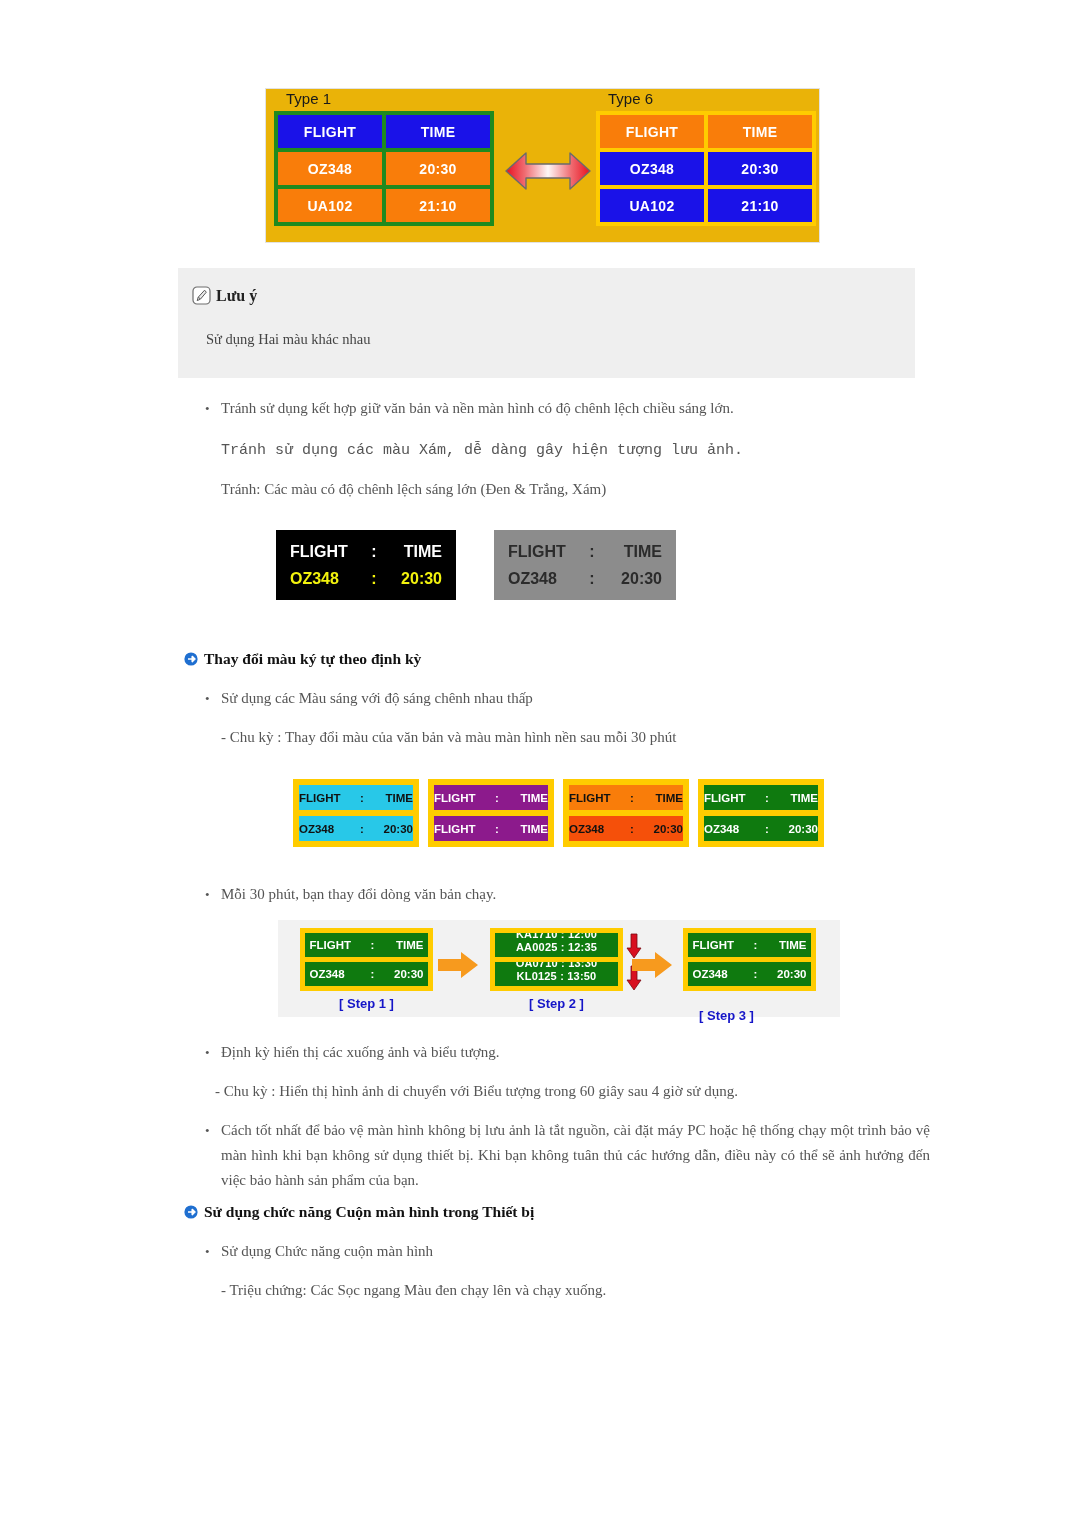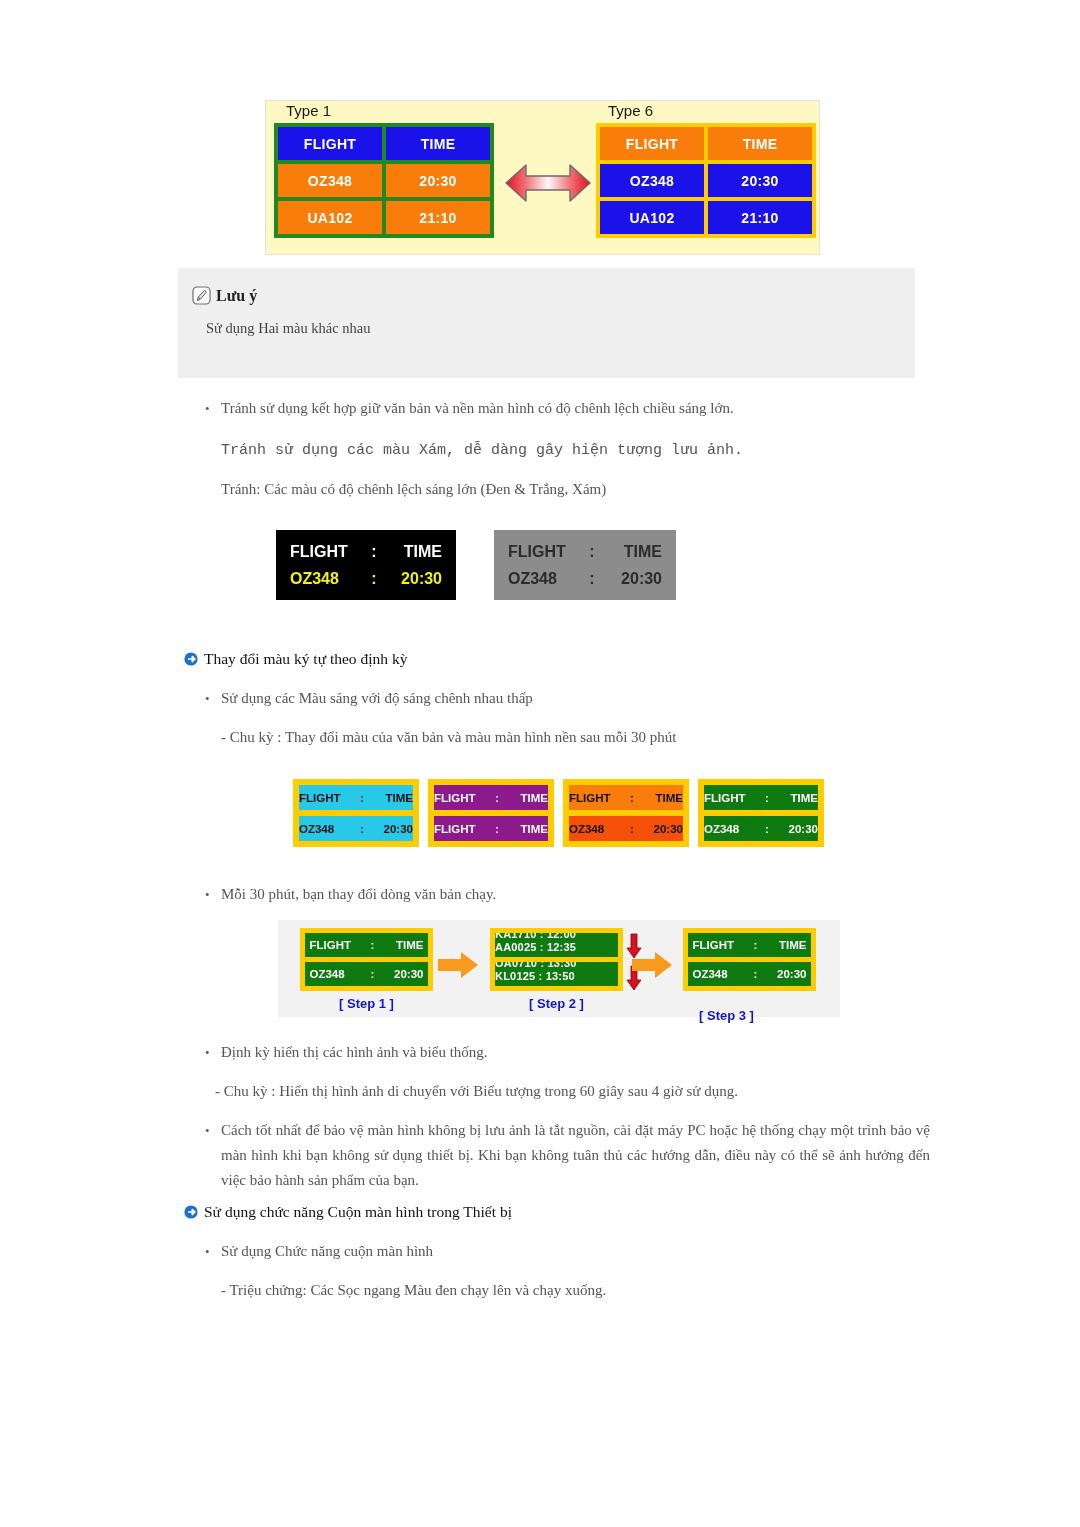--- a/index.html
+++ b/index.html
@@ -13,24 +13,24 @@
     position: relative;
     font-family: "Liberation Serif", serif;
     color: #555555;
     overflow: hidden;
   }
 
   
   .figure-types {
     position: absolute;
     left: 265px;
-    top: 100px;
+    top: 88px;
     width: 555px;
     height: 155px;
-    background: #fef9c3;
+    background: #eab308;
     border: 1px solid #e2e2e2;
     box-sizing: border-box;
   }
   .type-block { position: absolute; top: 0; }
   .type-block.left  { left: 8px; }
   .type-block.right { left: 330px; }
   .type-caption {
     font-family: "Liberation Sans", sans-serif;
     font-size: 15px;
     color: #1a1a1a;
@@ -81,21 +81,21 @@
     box-sizing: border-box;
     padding: 18px 16px 0 14px;
   }
   .note-title {
     display: flex;
     align-items: center;
     gap: 5px;
     font-weight: bold;
     font-size: 16px;
     color: #222222;
-    margin-bottom: 11px;
+    margin-bottom: 22px;
   }
   .note-icon {
     width: 19px; height: 19px;
     display: inline-block;
   }
   .note-line {
     font-size: 14.5px;
     line-height: 25px;
     color: #444444;
     margin-left: 14px;
@@ -156,21 +156,21 @@
   .sample-black .r1 { color: #ffffff; }
   .sample-black .r2 { color: #f2f20d; }
   .sample-gray  .r1, .sample-gray .r2 { color: #2b2b2b; }
 
   
   .section-head {
     position: absolute;
     display: flex;
     align-items: center;
     gap: 6px;
-    font-weight: normal;
+    font-weight: bold;
     font-size: 15.5px;
     color: #111111;
   }
   .head-icon { width: 14px; height: 14px; display: block; }
 
   
   .color-strip {
     position: absolute;
     left: 293px;
     top: 779px;
@@ -242,20 +242,21 @@
   .step-row .c3 { width: 44px; text-align: right; }
   
   .scroll-row { display: block; padding: 0; }
   .scroll-inner {
     position: absolute;
     left: 0; width: 100%;
     font-family: "Liberation Sans", sans-serif;
     font-weight: bold;
     font-size: 11px;
     color: #ffffff;
+    text-align: center;
     line-height: 13px;
     letter-spacing: .2px;
   }
   .scroll-inner.top { top: -5px; }
   .scroll-inner.bot { top: 8px; }
   .step-label {
     position: absolute;
     top: 76px;
     width: 133px;
     text-align: center;
@@ -509,21 +510,21 @@
       <span class="c2">:</span>
       <span class="c3">20:30</span>
     </div>
   </div>
   <div class="step-label s3">[ Step 3 ]</div>
 </div>
 
 <div class="txt" style="left:205px; top:1040px; width:700px;">
   <div class="bullet-row">
     <span class="bullet-dot">•</span>
-    <span class="bullet-text">Định kỳ hiển thị các hình ảnh và biểu thống.</span>
+    <span class="bullet-text">Định kỳ hiển thị các xuống ảnh và biểu tượng.</span>
   </div>
 </div>
 <div class="txt" style="left:215px; top:1079px; width:710px;">- Chu kỳ : Hiển thị hình ảnh di chuyển với Biểu tượng trong 60 giây sau 4 giờ sử dụng.</div>
 
 <div class="txt" style="left:205px; top:1118px; width:725px; text-align:justify;">
   <div class="bullet-row">
     <span class="bullet-dot">•</span>
     <span class="bullet-text">Cách tốt nhất để bảo vệ màn hình không bị lưu ảnh là tắt nguồn, cài đặt máy PC hoặc hệ thống chạy một trình bảo vệ màn hình khi bạn không sử dụng thiết bị. Khi bạn không tuân thủ các hướng dẫn, điều này có thể sẽ ảnh hưởng đến việc bảo hành sản phẩm của bạn.</span>
   </div>
 </div>

